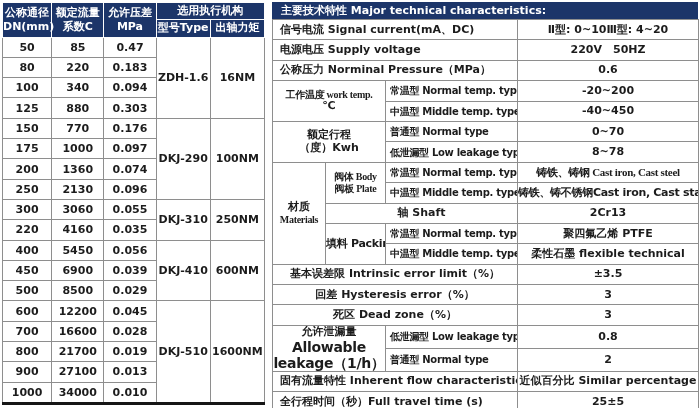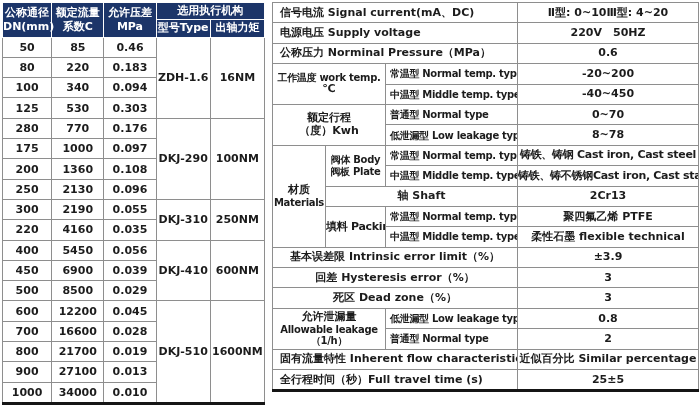--- a/index.html
+++ b/index.html
@@ -34,23 +34,23 @@
   .rt td{
     border:1px solid #8e8e8e;height:19.4px;padding:0 2px 0 7px;
     font-size:11px;font-weight:700;color:#1c1c1c;text-align:left;line-height:1.1;
     overflow:hidden;white-space:nowrap;
   }
   .rt td.sub{font-size:10px;letter-spacing:-0.3px;padding-left:4px;}
   .rt td.val{text-align:center;padding:0;margin-top:12px;}
   .rt td.c{text-align:center;padding:0;}
   .rt td.c2{text-align:center;padding:0;line-height:1.15;white-space:normal;}
   .rt td.c2 span{display:block;}
-  .sm9{font-size:10px;letter-spacing:-0.3px;}
+  .sm9{font-size:14px;letter-spacing:-0.3px;}
   .sm8{font-size:8px;letter-spacing:-0.3px;}
-  .sm10{font-size:10px;letter-spacing:-0.3px;}
+  .sm10{font-size:10px;letter-spacing:-0.3px;font-family:Liberation Serif, serif;}
 </style>
 </head>
 <body>
 
 <div class="page">
 
   <table class="lt">
     <colgroup>
       <col style="width:49px">
         <col style="width:52px">
@@ -76,64 +76,64 @@
       </tr>
       <tr>
         <th>型号Type</th>
         <th>出轴力矩</th>
       </tr>
     </thead>
     <tbody>
       <tr>
         <td>50</td>
         <td>85</td>
-        <td>0.46</td>
+        <td>0.47</td>
         <td rowspan="4">ZDH-1.6</td>
         <td rowspan="4">16NM</td>
       </tr>
       <tr>
         <td>80</td>
         <td>220</td>
         <td>0.183</td>
       </tr>
       <tr>
         <td>100</td>
         <td>340</td>
         <td>0.094</td>
       </tr>
       <tr>
         <td>125</td>
-        <td>530</td>
+        <td>880</td>
         <td>0.303</td>
       </tr>
       <tr>
-        <td>280</td>
+        <td>150</td>
         <td>770</td>
         <td>0.176</td>
         <td rowspan="4">DKJ-290</td>
         <td rowspan="4">100NM</td>
       </tr>
       <tr>
         <td>175</td>
         <td>1000</td>
         <td>0.097</td>
       </tr>
       <tr>
         <td>200</td>
         <td>1360</td>
-        <td>0.108</td>
+        <td>0.074</td>
       </tr>
       <tr>
         <td>250</td>
         <td>2130</td>
         <td>0.096</td>
       </tr>
       <tr>
         <td>300</td>
-        <td>2190</td>
+        <td>3060</td>
         <td>0.055</td>
         <td rowspan="2">DKJ-310</td>
         <td rowspan="2">250NM</td>
       </tr>
       <tr>
         <td>220</td>
         <td>4160</td>
         <td>0.035</td>
       </tr>
       <tr>
@@ -177,20 +177,21 @@
       </tr>
       <tr>
         <td>1000</td>
         <td>34000</td>
         <td>0.010</td>
       </tr>
     </tbody>
   </table>
 
   <div class="rt-wrap">
+    <div class="rt-title">主要技术特性 Major technical characteristics:</div>
     <table class="rt">
       <colgroup>
         <col style="width:53px">
           <col style="width:60px">
           <col style="width:132px">
           <col style="width:181px">
       </colgroup>
       <tbody>
         <tr>
           <td colspan="3">信号电流 Signal current(mA、DC)</td>
@@ -252,21 +253,21 @@
           <td rowspan="2" class="c sm9">填料 Packing</td>
           <td class="sub">常温型 Normal temp. type</td>
           <td class="val">聚四氟乙烯 PTFE</td>
         </tr>
         <tr>
           <td class="sub">中温型 Middle temp. type</td>
           <td class="val">柔性石墨 flexible technical</td>
         </tr>
         <tr>
           <td colspan="3" class="c">基本误差限 Intrinsic error limit（%）</td>
-          <td class="val">±3.9</td>
+          <td class="val">±3.5</td>
         </tr>
         <tr>
           <td colspan="3" class="c">回差 Hysteresis error（%）</td>
           <td class="val">3</td>
         </tr>
         <tr>
           <td colspan="3" class="c">死区 Dead zone（%）</td>
           <td class="val">3</td>
         </tr>
         <tr>

